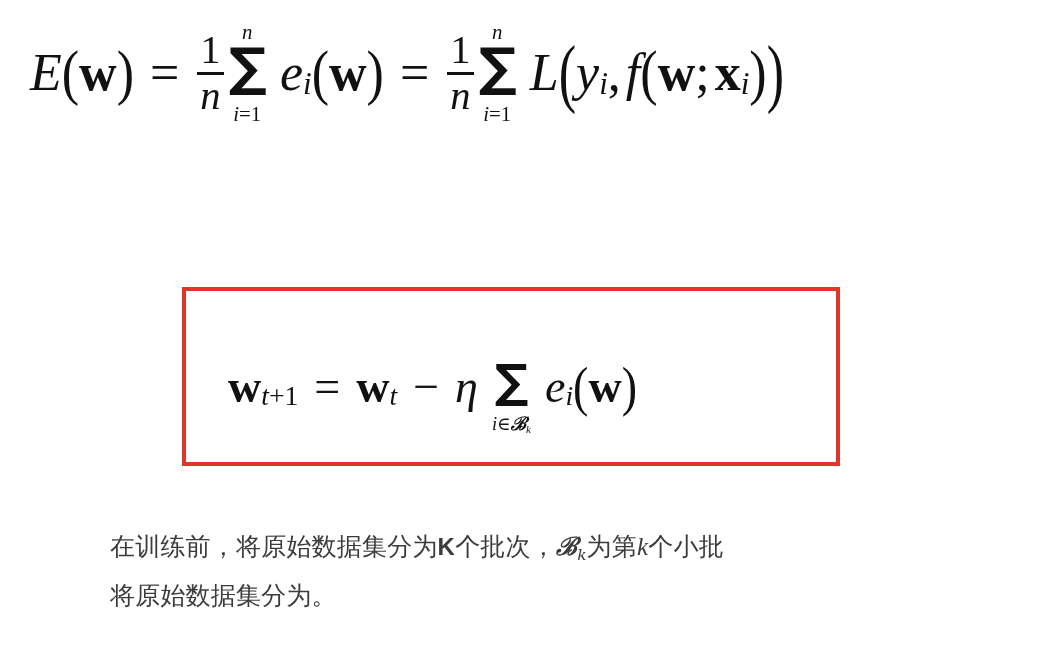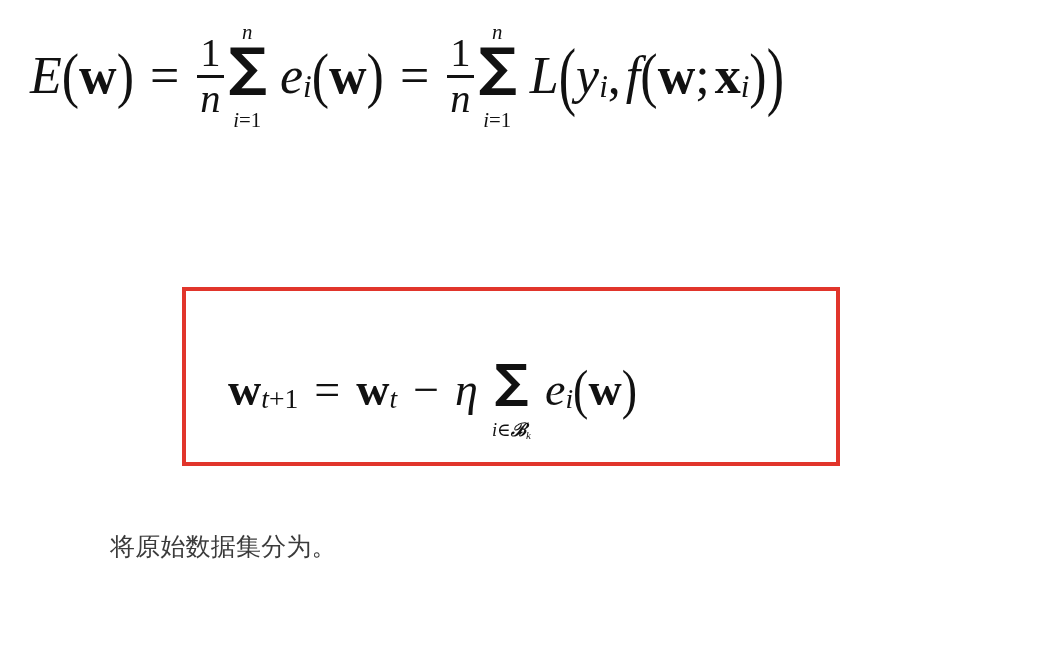--- a/index.html
+++ b/index.html
@@ -82,21 +82,21 @@
   }
   .bigop .lim .mup { font-style: normal; }
   .bigop .glyph {
     font-family: "DejaVu Sans", sans-serif;
     font-weight: 700;
     font-style: normal;
     line-height: 0.92;
     transform: scaleX(1.02);
   }
   .bigop .lim-top    { margin-bottom: 1px; }
-  .bigop .lim-bottom { margin-top: 18px; }
+  .bigop .lim-bottom { margin-top: 12px; }
 
   
   .paren {
     font-style: normal;
     display: inline-block;
     transform: scaleY(1.18);
   }
   .paren-big {
     font-style: normal;
     display: inline-block;
@@ -253,14 +253,15 @@
     <span class="sp"></span>
     <span class="mi">e</span>
       <span class="sub">i</span>
       <span class="paren">(</span>
       <span class="mbf">w</span>
       <span class="paren">)</span>
   </div>
 </div>
 
 <div id="caption">
+  <span class="cap-line"><span>在训练前，将原始数据集分为</span><span class="latin-bold">K</span><span>个批次，</span><span class="cal">ℬ</span><span class="sub">k</span><span>为第</span><span class="mi">k</span><span>个小批</span></span>
   <span class="cap-line">将原始数据集分为。</span>
 </div>
 
 </body></html>

